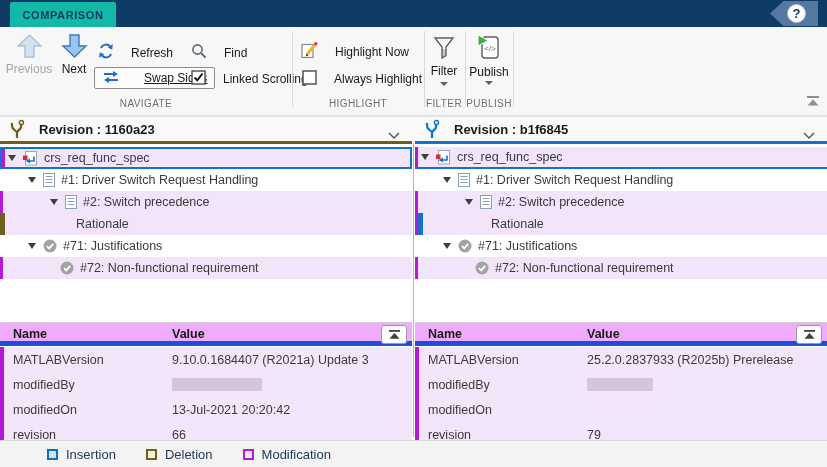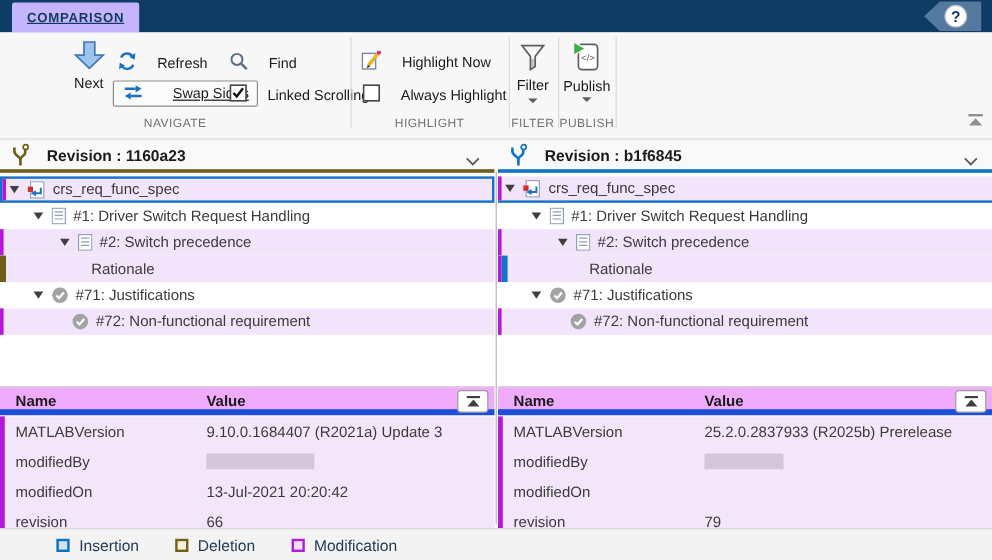--- a/index.html
+++ b/index.html
@@ -6,24 +6,23 @@
   html,body { width:827px; height:467px; }
   body {
     font-family:"Liberation Sans", sans-serif;
     position:relative; background:#ffffff; overflow:hidden;
     color:#1a1a1a;
   }
   
   .titlebar { position:absolute; left:0; top:0; width:827px; height:27px; background:#0e3c64; }
   .tab {
     position:absolute; left:10px; top:2px; width:106px; height:25px;
-    background:#c4b5fd; color:#123a5e; font-size:11px; font-weight:bold;
+    background:#14b8a6; color:#123a5e; font-size:11px; font-weight:bold;
     letter-spacing:.6px; display:flex; align-items:center; justify-content:center;
     border-radius:2px 2px 0 0;
-    text-decoration:underline;
   }
   .help-tag {
     position:absolute; right:9px; top:1px; width:48px; height:25px;
     background:#54789e; clip-path:polygon(28% 0,100% 0,100% 100%,28% 100%,0 50%);
     display:flex; align-items:center;
   }
   .help-circle {
     width:19px; height:19px; border-radius:50%; background:#fdfdfd;
     border:1px solid #b9c6d4; color:#14395f; font-weight:bold; font-size:13px;
     display:flex; align-items:center; justify-content:center; margin-left:17px;
@@ -95,20 +94,28 @@
 
 <div class="titlebar">
   <div class="tab">COMPARISON</div>
   <div class="help-tag">
     <div class="help-circle">?</div>
   </div>
 </div>
 
 <div class="toolbar">
 
+  <div class="tb-item vbtn" style="left:4px; top:6px; width:50px;">
+    <span>
+      <svg width="27" height="26" viewBox="0 0 27 26">
+          <polygon points="13.5,2 25,13 18,13 18,24 9,24 9,13 2,13" fill="#d4e1ef" stroke="#a9c1da" stroke-width="1.4"></polygon>
+        </svg>
+    </span>
+    <div class="tb-label-muted">Previous</div>
+  </div>
 
   <div class="tb-item vbtn" style="left:56px; top:6px; width:36px;">
     <span>
       <svg width="27" height="26" viewBox="0 0 27 26">
           <polygon points="13.5,24 2,13 9,13 9,2 18,2 18,13 25,13" fill="#9dc4ec" stroke="#3b79b8" stroke-width="1.4"></polygon>
         </svg>
     </span>
     <div>Next</div>
   </div>
 

